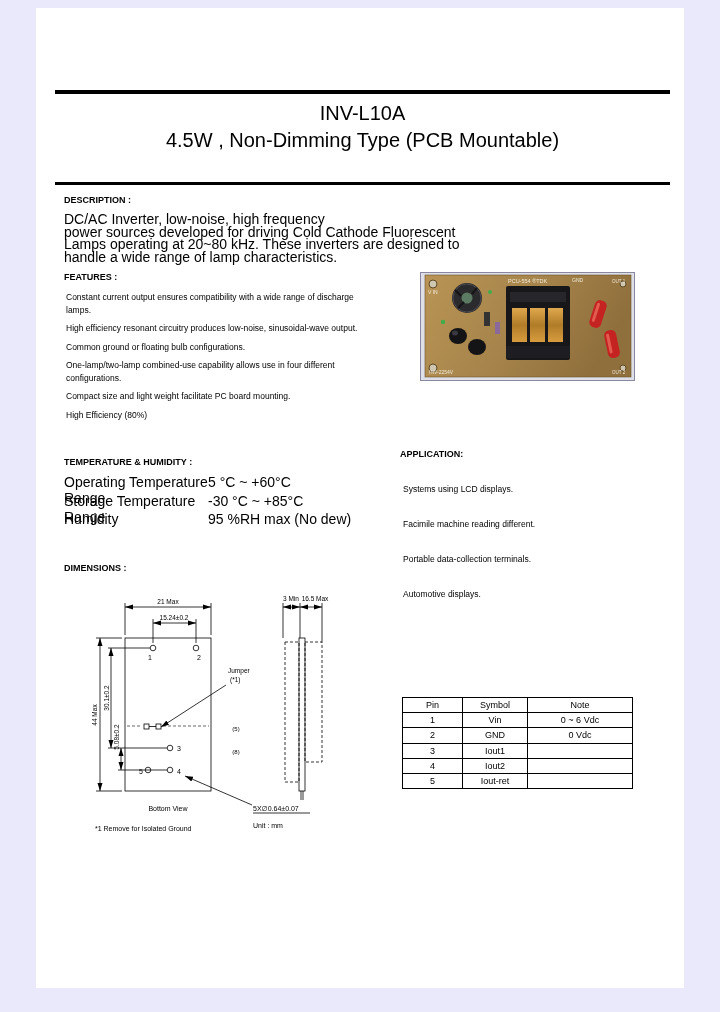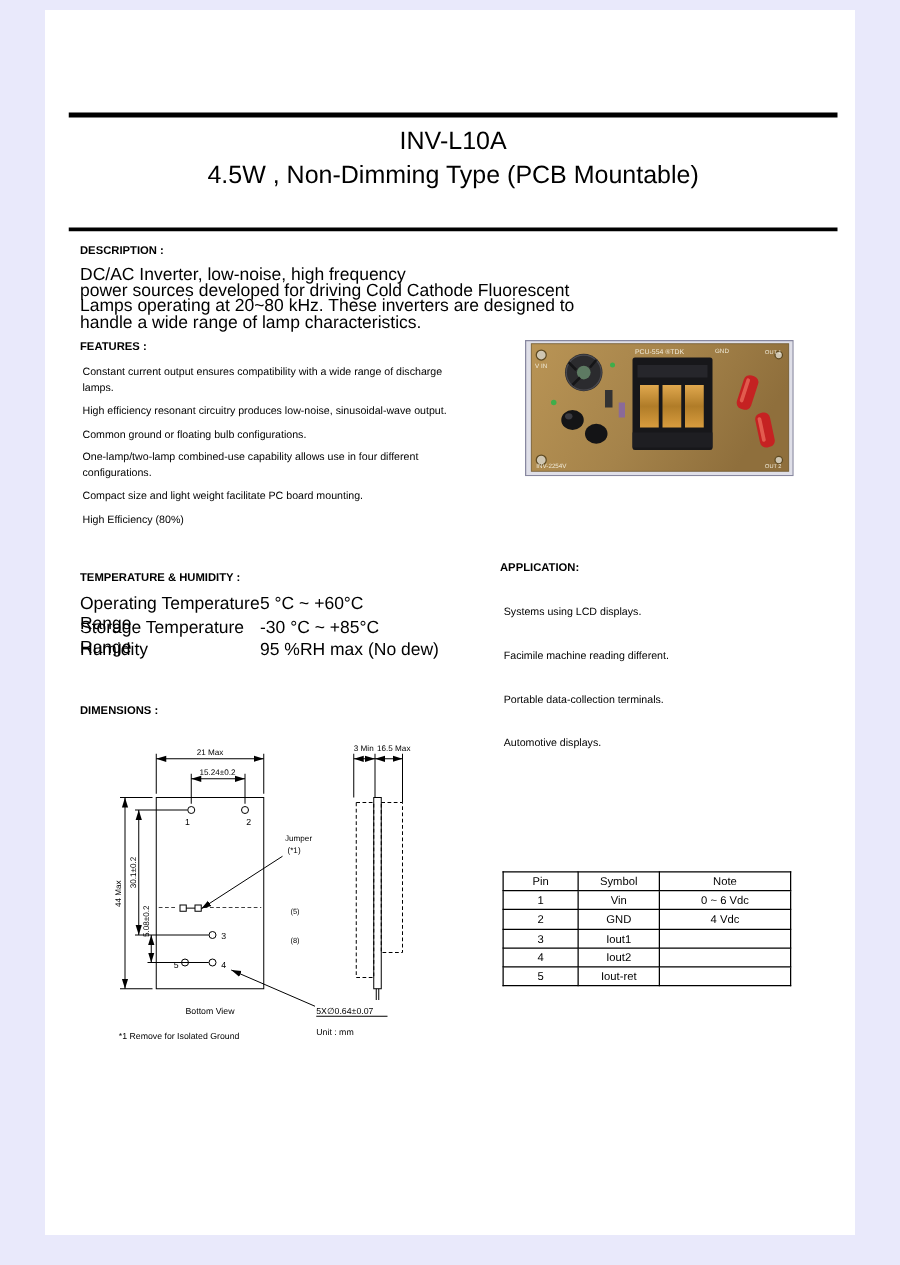--- a/index.html
+++ b/index.html
@@ -237,21 +237,21 @@
       <th>Note</th>
     </tr>
     <tr>
       <td>1</td>
       <td>Vin</td>
       <td>0 ~ 6 Vdc</td>
     </tr>
     <tr>
       <td>2</td>
       <td>GND</td>
-      <td>4 Vdc</td>
+      <td>0 Vdc</td>
     </tr>
     <tr>
       <td>3</td>
       <td>Iout1</td>
       <td></td>
     </tr>
     <tr>
       <td>4</td>
       <td>Iout2</td>
       <td></td>

